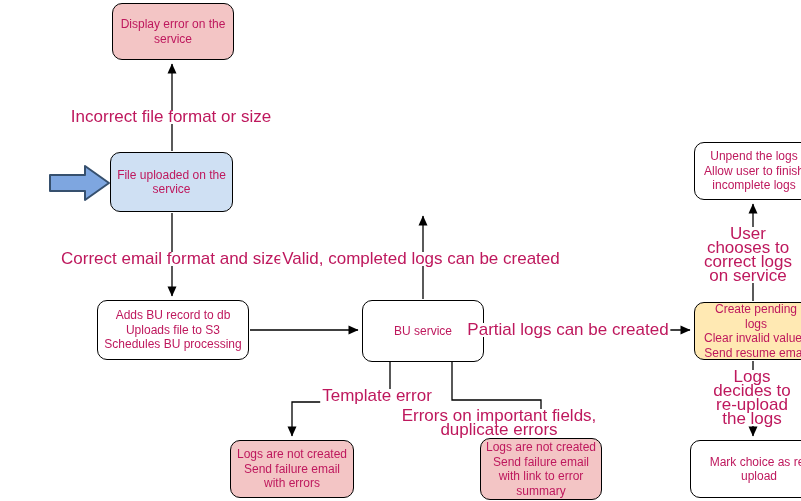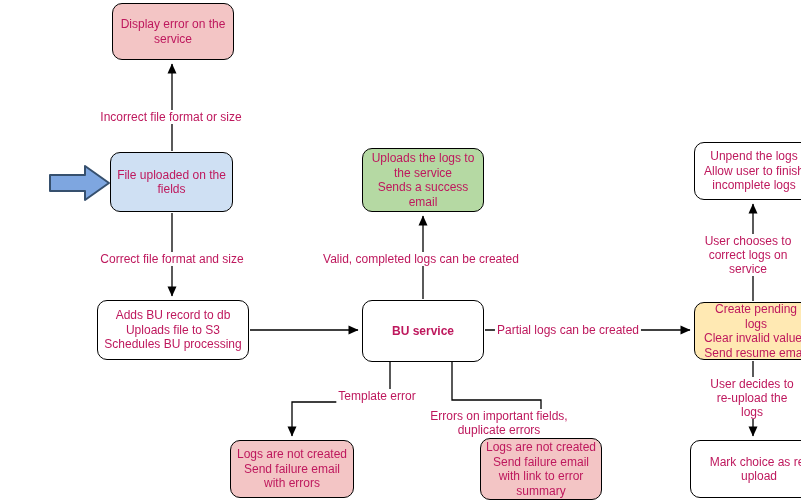--- a/index.html
+++ b/index.html
@@ -15,21 +15,21 @@
     font-size:12px;line-height:14.5px;box-sizing:border-box;padding:2px;
   }
   .fill-white{background:#ffffff;}
   .fill-pink{background:#f3c5c5;}
   .fill-blue{background:#cfe0f3;}
   .fill-green{background:#b5d9a3;}
   .fill-yellow{background:#ffe9b3;}
   .elabel{
     position:absolute;transform:translate(-50%,-50%);
     background:#ffffff;white-space:pre-line;text-align:center;
-    font-size:12px;line-height:14px;padding:0 2px;
+    font-size:17px;line-height:14px;padding:0 2px;
   }
 </style>
 </head>
 <body>
 
 <div id="canvas">
 
   <svg id="edge-layer" viewBox="0 0 801 501">
     <defs>
       <marker id="arrow" orient="auto" markerUnits="userSpaceOnUse" markerWidth="12" markerHeight="12" refX="10" refY="5">
@@ -47,32 +47,28 @@
     <line x1="706" y1="301" x2="706" y2="204" stroke="#000" stroke-width="1.3" marker-end="url(#arrow)"></line>
     <line x1="706" y1="361" x2="706" y2="436" stroke="#000" stroke-width="1.3" marker-end="url(#arrow)"></line>
 
     <polygon points="3,175 38,175 38,166 62,183 38,200 38,191 3,191" fill="#7ea6e0" stroke="#36506e" stroke-width="2" stroke-linejoin="round"></polygon>
   </svg>
 
   <div class="node fill-pink" style="left:65px;  top:3px;   width:122px; height:57px;">Display error on the
 service</div>
 
   <div class="node fill-blue" style="left:63px;  top:152px; width:123px; height:60px;">File uploaded on the
-fields</div>
+service</div>
 
   <div class="node fill-white" style="left:50px;  top:300px; width:152px; height:60px;">Adds BU record to db
 Uploads file to S3
 Schedules BU processing</div>
 
-  <div class="node fill-white" style="left:315px; top:300px; width:122px; height:62px;font-weight:bold;">BU service</div>
+  <div class="node fill-white" style="left:315px; top:300px; width:122px; height:62px;">BU service</div>
 
-  <div class="node fill-green" style="left:315px; top:148px; width:122px; height:64px;">Uploads the logs to
-the service
-Sends a success
-email</div>
 
   <div class="node fill-white" style="left:647px; top:142px; width:120px; height:58px;">Unpend the logs
 Allow user to finish
 incomplete logs</div>
 
   <div class="node fill-yellow" style="left:647px; top:302px; width:118px; height:58px;padding-left:8px;">Create pending logs
 Clear invalid values
 Send resume email</div>
 
   <div class="node fill-white" style="left:643px; top:440px; width:124px; height:58px;padding-left:16px;">Mark choice as re-
@@ -82,28 +78,28 @@
 Send failure email
 with errors</div>
 
   <div class="node fill-pink" style="left:433px; top:438px; width:122px; height:62px;">Logs are not created
 Send failure email
 with link to error
 summary</div>
 
   <div class="elabel" style="left:124px; top:117px;">Incorrect file format or size</div>
 
-  <div class="elabel" style="left:125px; top:259px;">Correct file format and size</div>
+  <div class="elabel" style="left:125px; top:259px;">Correct email format and size</div>
 
   <div class="elabel" style="left:521px; top:330px;">Partial logs can be created</div>
 
   <div class="elabel" style="left:374px; top:259px;">Valid, completed logs can be created</div>
 
   <div class="elabel" style="left:330px; top:396px;">Template error</div>
 
   <div class="elabel" style="left:452px; top:423px;">Errors on important fields,
 duplicate errors</div>
 
   <div class="elabel" style="left:701px; top:255px;">User chooses to correct logs on service</div>
 
-  <div class="elabel" style="left:705px; top:398px;">User decides to re-upload the logs</div>
+  <div class="elabel" style="left:705px; top:398px;">Logs decides to re-upload the logs</div>
 
 </div>
 
 </body></html>

